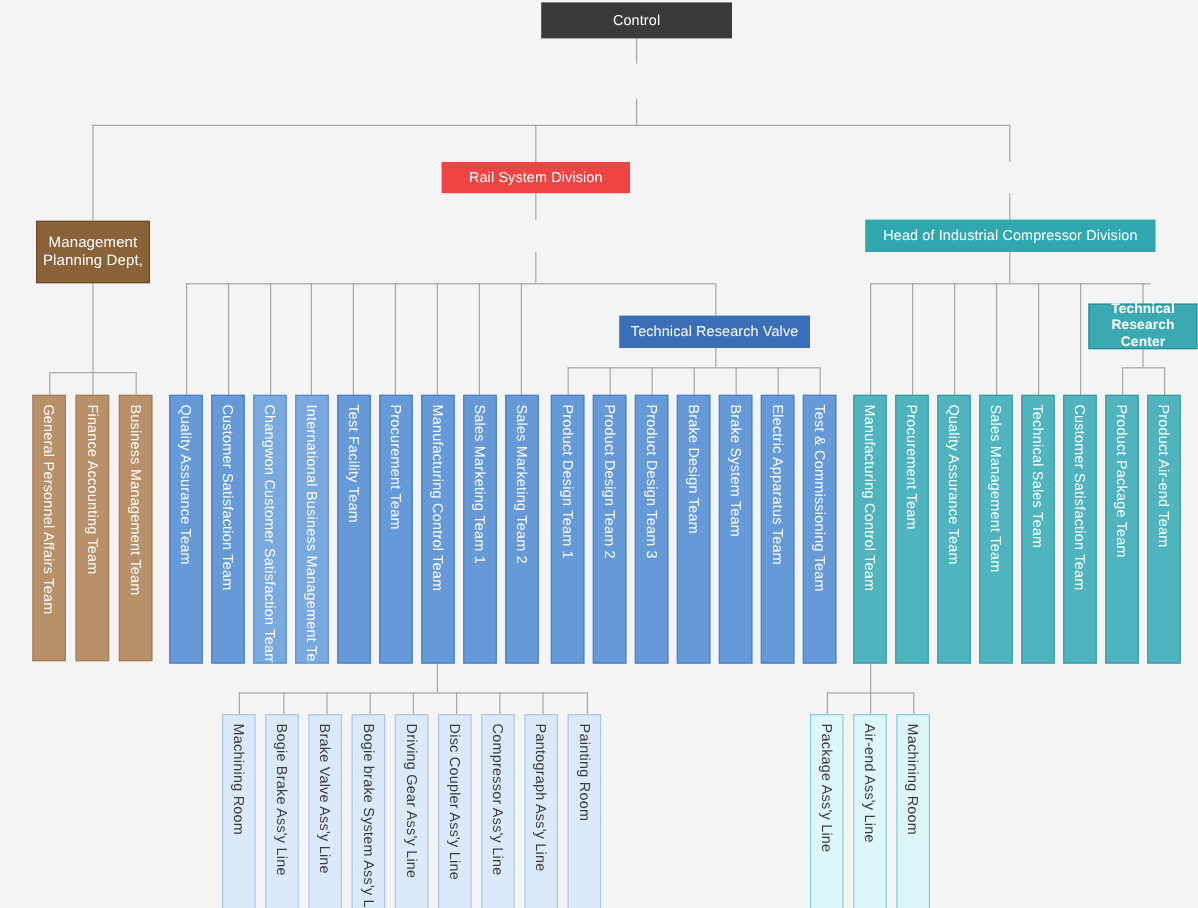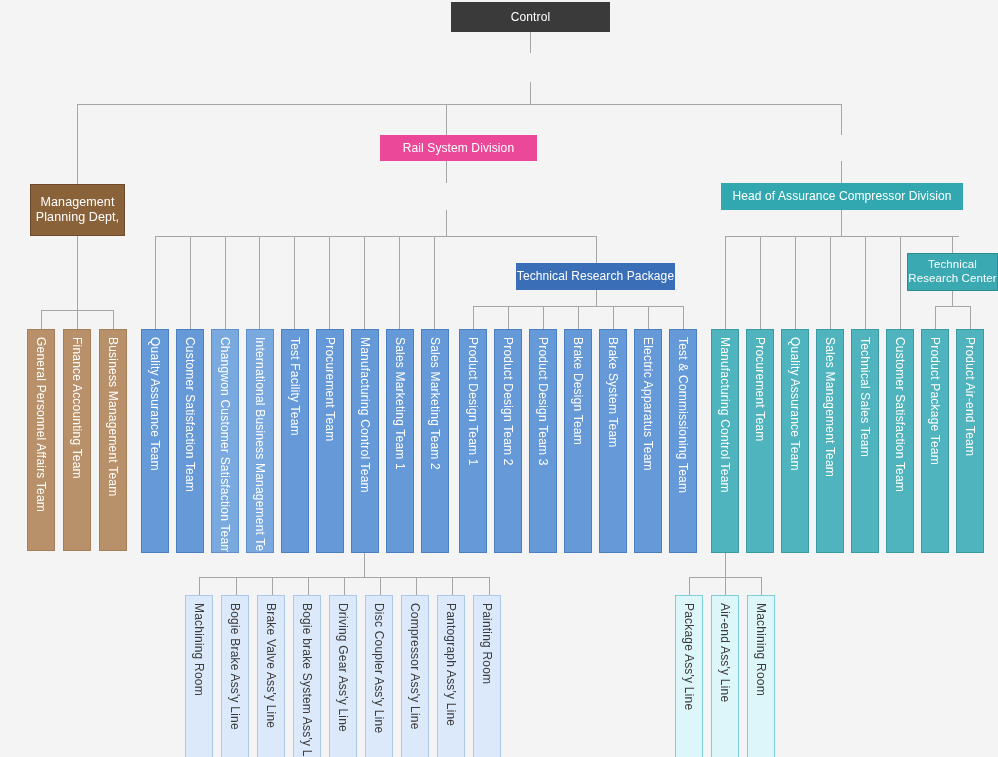--- a/index.html
+++ b/index.html
@@ -35,21 +35,21 @@
     text-align: center;
     color: #ffffff;
     line-height: 1.18;
     letter-spacing: 0.1px;
   }
 
   
   .node.h-node { font-size: 12px; }
   .node.chairman   { background: #3a3a3a; }
   .node.president  { background: #636363; }
-  .node.div-rail   { background: #ec4899; margin-left: 12px; }
+  .node.div-rail   { background: #ef4444; }
   .node.head-rail  { background: #2e5fa3; border: 1px solid #2e5fa3; }
   .node.div-comp   { background: #17808a; }
   .node.head-comp  { background: #31a8b0; }
   .node.mgmt       { background: #8a6239; border: 1px solid #6d4b2a; font-size: 12.5px; }
   .node.trc-rail   { background: #3a6fb8; }
   .node.trc-comp   { background: #3aa9b2; border: 1px solid #2b8d96; }
 
   
   .col {
     position: absolute;
@@ -174,29 +174,29 @@
     <span>Management</span>
     <span>Planning Dept,</span>
   </div>
 
   <div class="node h-node div-rail" style="left:368px; top:135px; width:157px; height:26px;">
     <span>Rail System Division</span>
   </div>
 
 
   <div class="node h-node trc-rail" style="left:516px; top:263px; width:159px; height:27px;">
-    <span>Technical Research Package</span>
+    <span>Technical Research Valve</span>
   </div>
 
 
   <div class="node h-node head-comp" style="left:721px; top:183px; width:242px; height:27px;">
-    <span>Head of Assurance Compressor Division</span>
-  </div>
-
-  <div class="node h-node trc-comp" style="left:907px; top:253px; width:91px; height:38px; flex-direction:column; justify-content:center; font-size:11.5px;">
+    <span>Head of Industrial Compressor Division</span>
+  </div>
+
+  <div class="node h-node trc-comp" style="left:907px; top:253px; width:91px; height:38px; flex-direction:column; justify-content:center; font-size:11.5px;font-weight:bold;">
     <span>Technical</span>
     <span>Research Center</span>
   </div>
 
   <div id="columns">
       <div class="col brown" style="left: 27px; top: 329px; width: 28px; height: 222px;">
         <span class="vtext">General Personnel Affairs Team</span>
       </div>
       <div class="col brown" style="left: 63px; top: 329px; width: 28px; height: 222px;">
         <span class="vtext">Finance Accounting Team</span>

